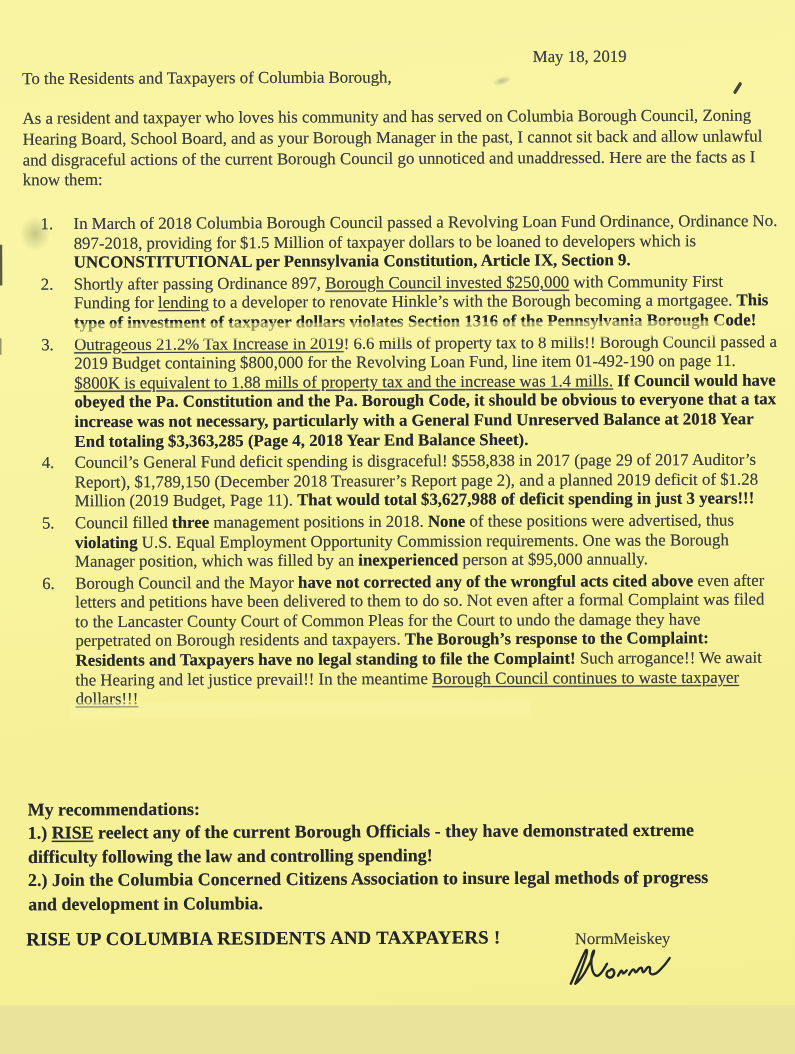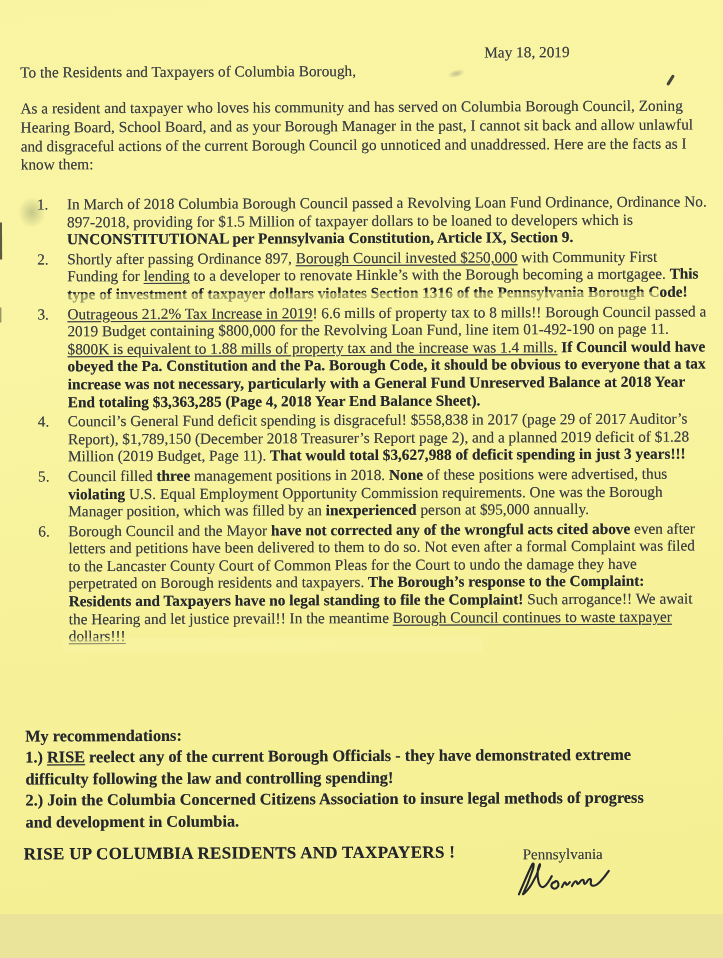--- a/index.html
+++ b/index.html
@@ -86,21 +86,21 @@
       </div>
     </div>
 
     <div class="recs">
       <div>My recommendations:</div>
       <div><span>1.) </span><span class="u">RISE</span><span> reelect any of the current Borough Officials - they have demonstrated extreme difficulty following the law and controlling spending!</span></div>
       <div><span>2.) Join the Columbia Concerned Citizens Association to insure legal methods of progress and development in Columbia.</span></div>
     </div>
 
     <div class="closing">RISE UP COLUMBIA RESIDENTS AND TAXPAYERS !</div>
-    <div class="sig-name">Pennsylvania</div>
+    <div class="sig-name">NormMeiskey</div>
 
     <svg class="sig-script" width="100" height="44" viewBox="0 0 100 44" aria-label="Norm">
       <g fill="none" stroke="#23262b" stroke-width="2.1" stroke-linecap="round" stroke-linejoin="round">
         <path d="M5,37 C9,28 14,16 18,8 C20,4 21,7 18,15 C15,24 11,33 9,37 C14,34 22,22 26,9 C27,5 25,7 24,13 C23,21 25,30 29,30 C33,29 36,22 38,19"></path>
         <path d="M41,25 C38,25 36,29 39,31 C42,33 46,29 44,25 C43,23 41,24 41,25 M48,30 C50,26 51,24 52,26 C52,28 53,29 56,25 M58,29 C60,25 62,23 63,25 C63,27 64,28 66,25 C68,22 70,22 70,25 C70,27 71,28 73,25 C75,21 78,21 77,25 C76,29 80,31 86,25 C90,21 93,17 95,14"></path>
       </g>
     </svg>
 
     <div class="mark-slash"></div>
     <div class="smudge-arrow"></div>

